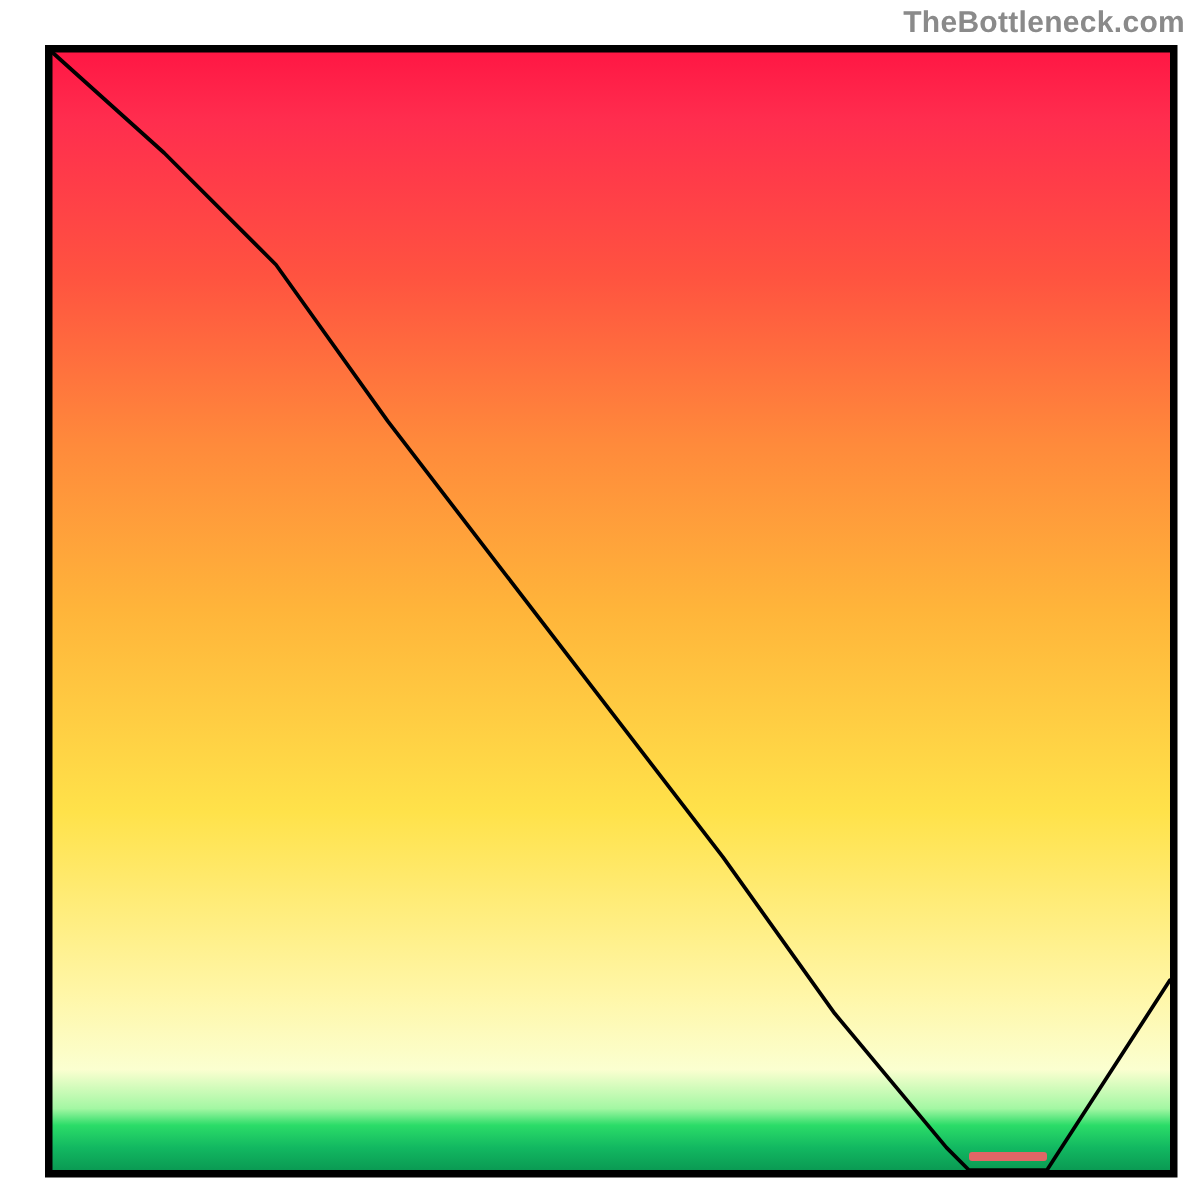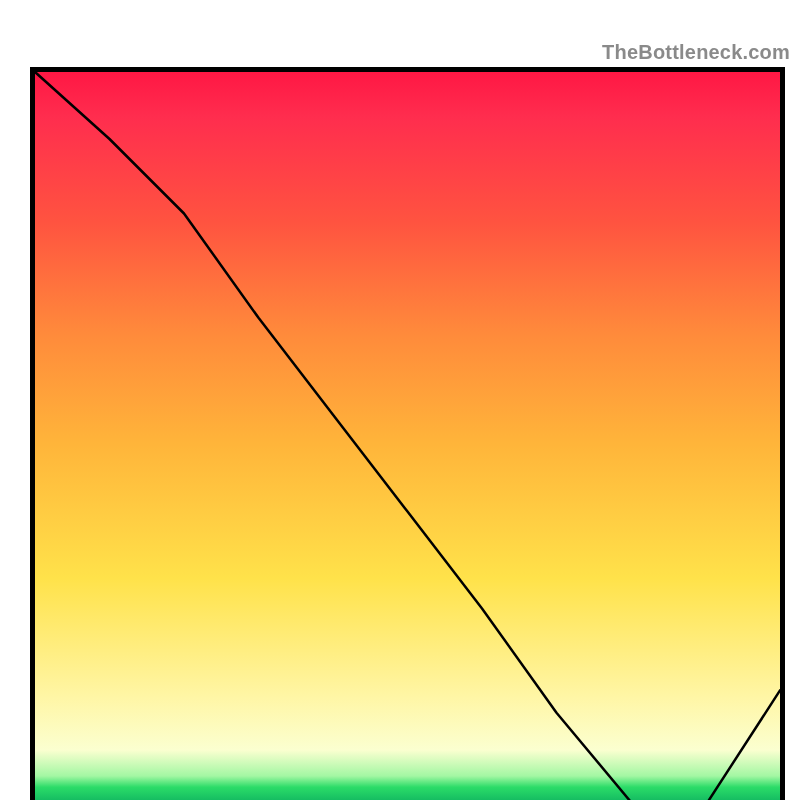--- a/index.html
+++ b/index.html
@@ -7,21 +7,20 @@
     padding: 0;
     width: 800px;
     height: 800px;
     background: #ffffff;
     overflow: hidden;
   }
   .root {
     position: relative;
     width: 800px;
     height: 708px;
-    margin-top: 37px;
   }
   .wm {
     position: absolute;
     top: 4px;
     right: 10px;
     font: 600 20px Arial, Helvetica, sans-serif;
     color: #8a8a8a;
     letter-spacing: 0.2px;
     user-select: none;
   }

